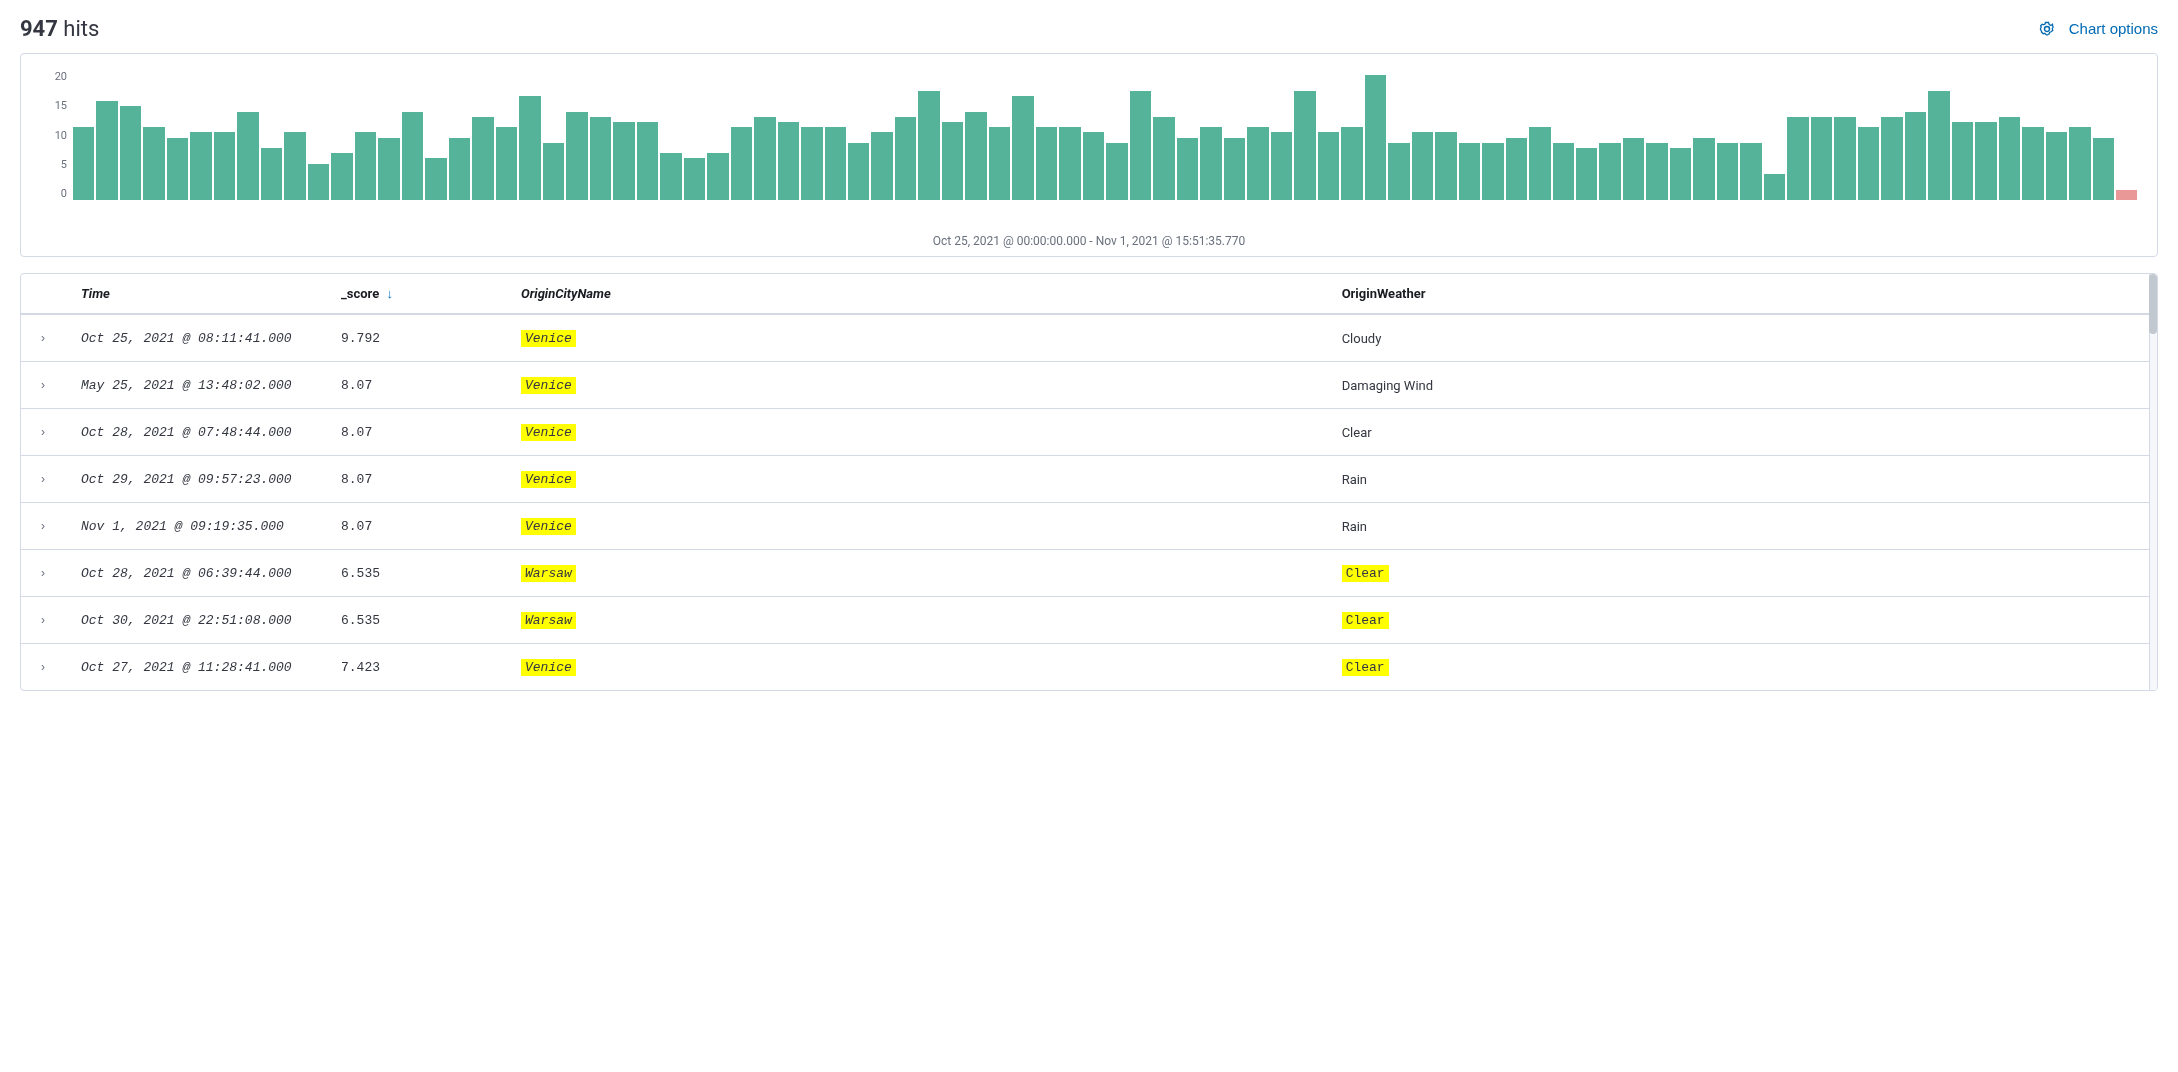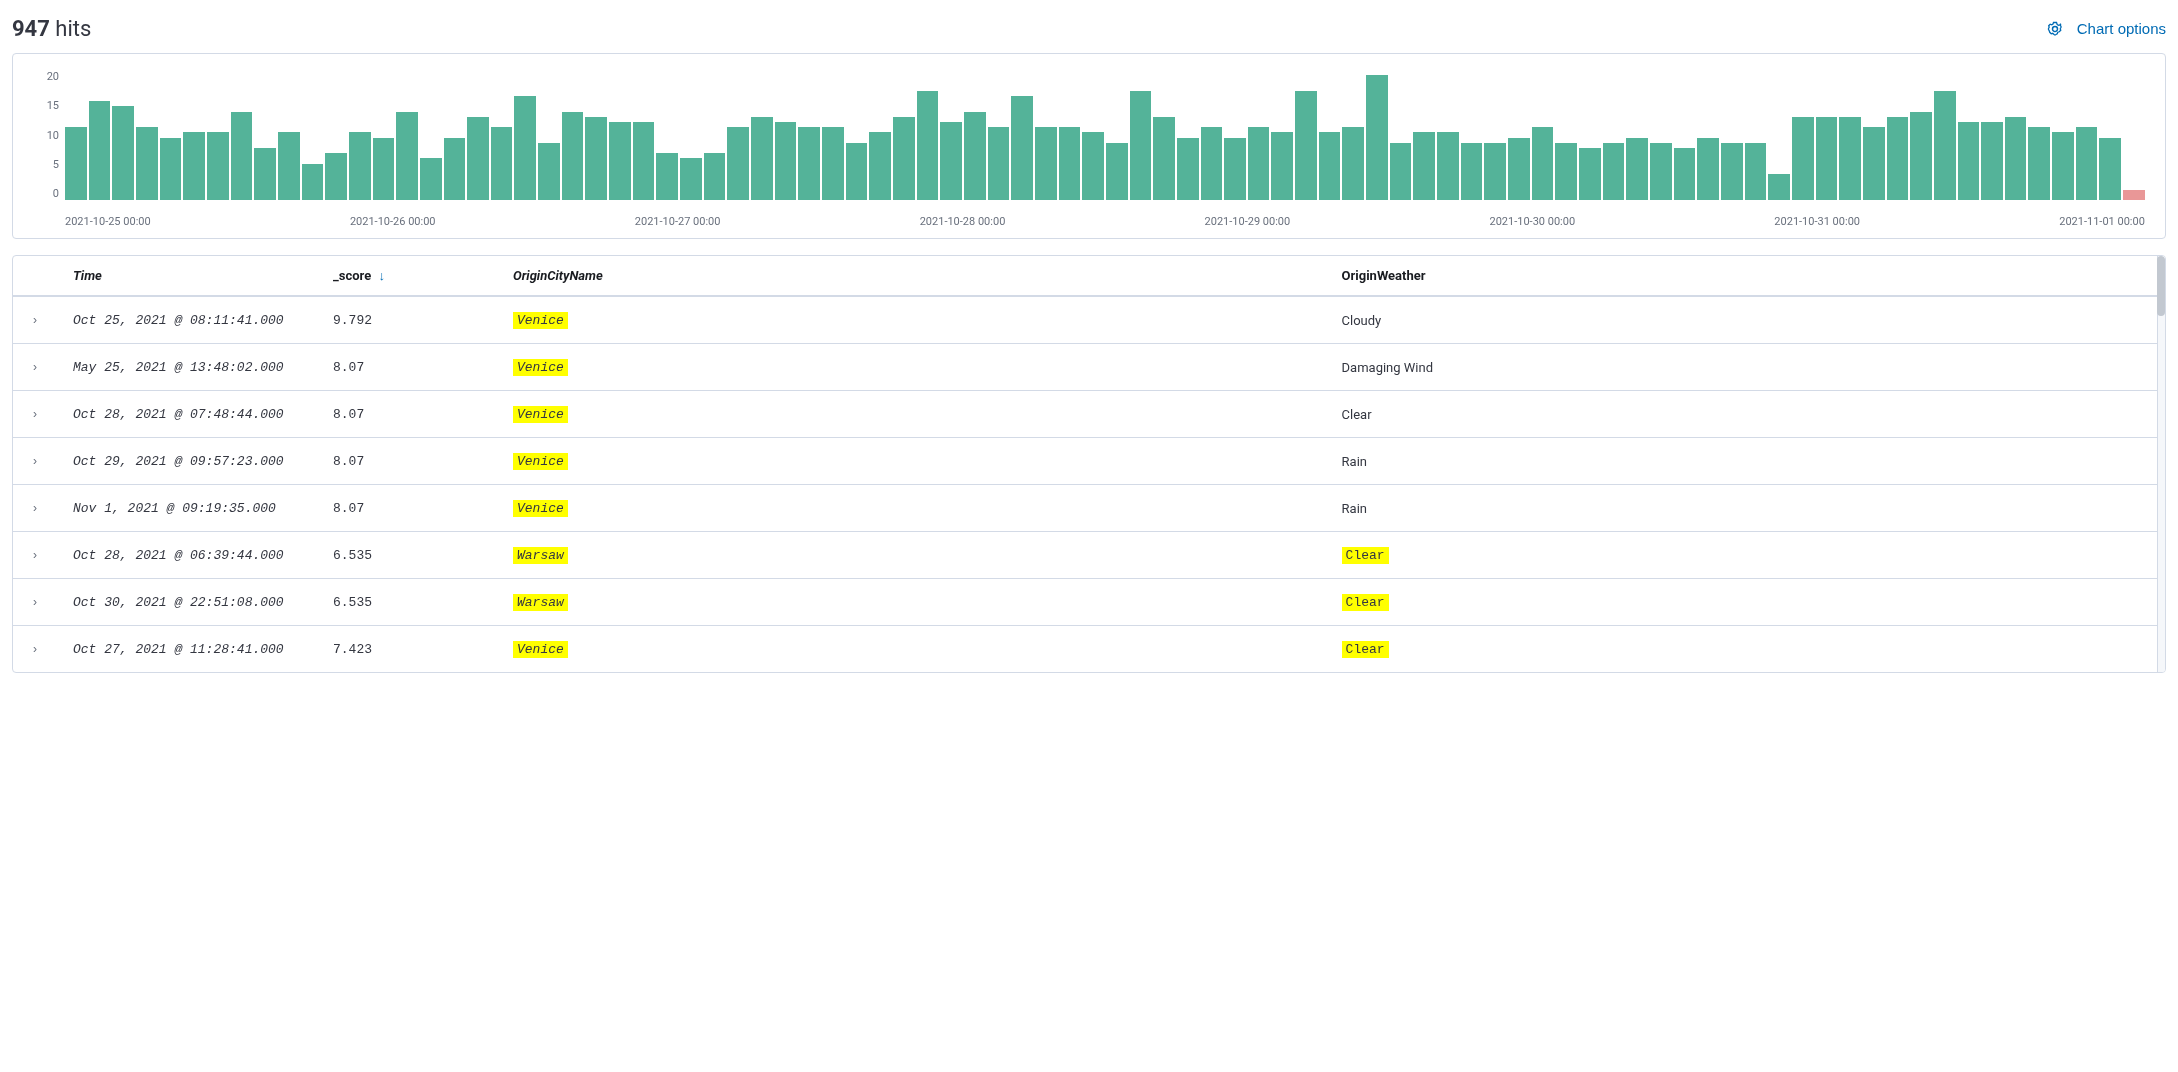--- a/index.html
+++ b/index.html
@@ -3,21 +3,21 @@
   <meta charset="utf-8">
   <style>
     * { box-sizing: border-box; margin: 0; padding: 0; }
     body {
       font-family: -apple-system, BlinkMacSystemFont, 'Segoe UI', Roboto, sans-serif;
       background: #fff;
       color: #343741;
       font-size: 14px;
     }
     .container {
-      padding: 16px 12px;
+      padding: 16px 20px;
       max-width: 2178px;
     }
     .header {
       display: flex;
       justify-content: space-between;
       align-items: center;
       margin-bottom: 12px;
     }
     .hits-count {
       font-size: 22px;
@@ -281,31 +281,22 @@
           <div style="height: 84%; flex: 1 1 0%; min-width: 2px; background: rgb(84, 179, 153);"></div>
           <div style="height: 60%; flex: 1 1 0%; min-width: 2px; background: rgb(84, 179, 153);"></div>
           <div style="height: 60%; flex: 1 1 0%; min-width: 2px; background: rgb(84, 179, 153);"></div>
           <div style="height: 64%; flex: 1 1 0%; min-width: 2px; background: rgb(84, 179, 153);"></div>
           <div style="height: 56%; flex: 1 1 0%; min-width: 2px; background: rgb(84, 179, 153);"></div>
           <div style="height: 52%; flex: 1 1 0%; min-width: 2px; background: rgb(84, 179, 153);"></div>
           <div style="height: 56%; flex: 1 1 0%; min-width: 2px; background: rgb(84, 179, 153);"></div>
           <div style="height: 48%; flex: 1 1 0%; min-width: 2px; background: rgb(84, 179, 153);"></div>
           <div style="height: 8%; flex: 1 1 0%; min-width: 2px; background: rgb(224, 107, 107); opacity: 0.7;"></div>
         </div>
-      <div class="x-axis">
-        <span>2021-10-25 00:00</span>
-        <span>2021-10-26 00:00</span>
-        <span>2021-10-27 00:00</span>
-        <span>2021-10-28 00:00</span>
-        <span>2021-10-29 00:00</span>
-        <span>2021-10-30 00:00</span>
-        <span>2021-10-31 00:00</span>
-        <span>2021-11-01 00:00</span>
-      </div>
     </div>
+    <div class="chart-subtitle">Oct 25, 2021 @ 00:00:00.000 - Nov 1, 2021 @ 15:51:35.770</div>
   </div>
 
   <div class="table-wrapper">
     <table>
       <thead>
         <tr>
           <th class="col-expand"></th>
           <th class="col-time">Time</th>
           <th class="col-score sortable">
             _score <span class="sort-icon">↓</span>

